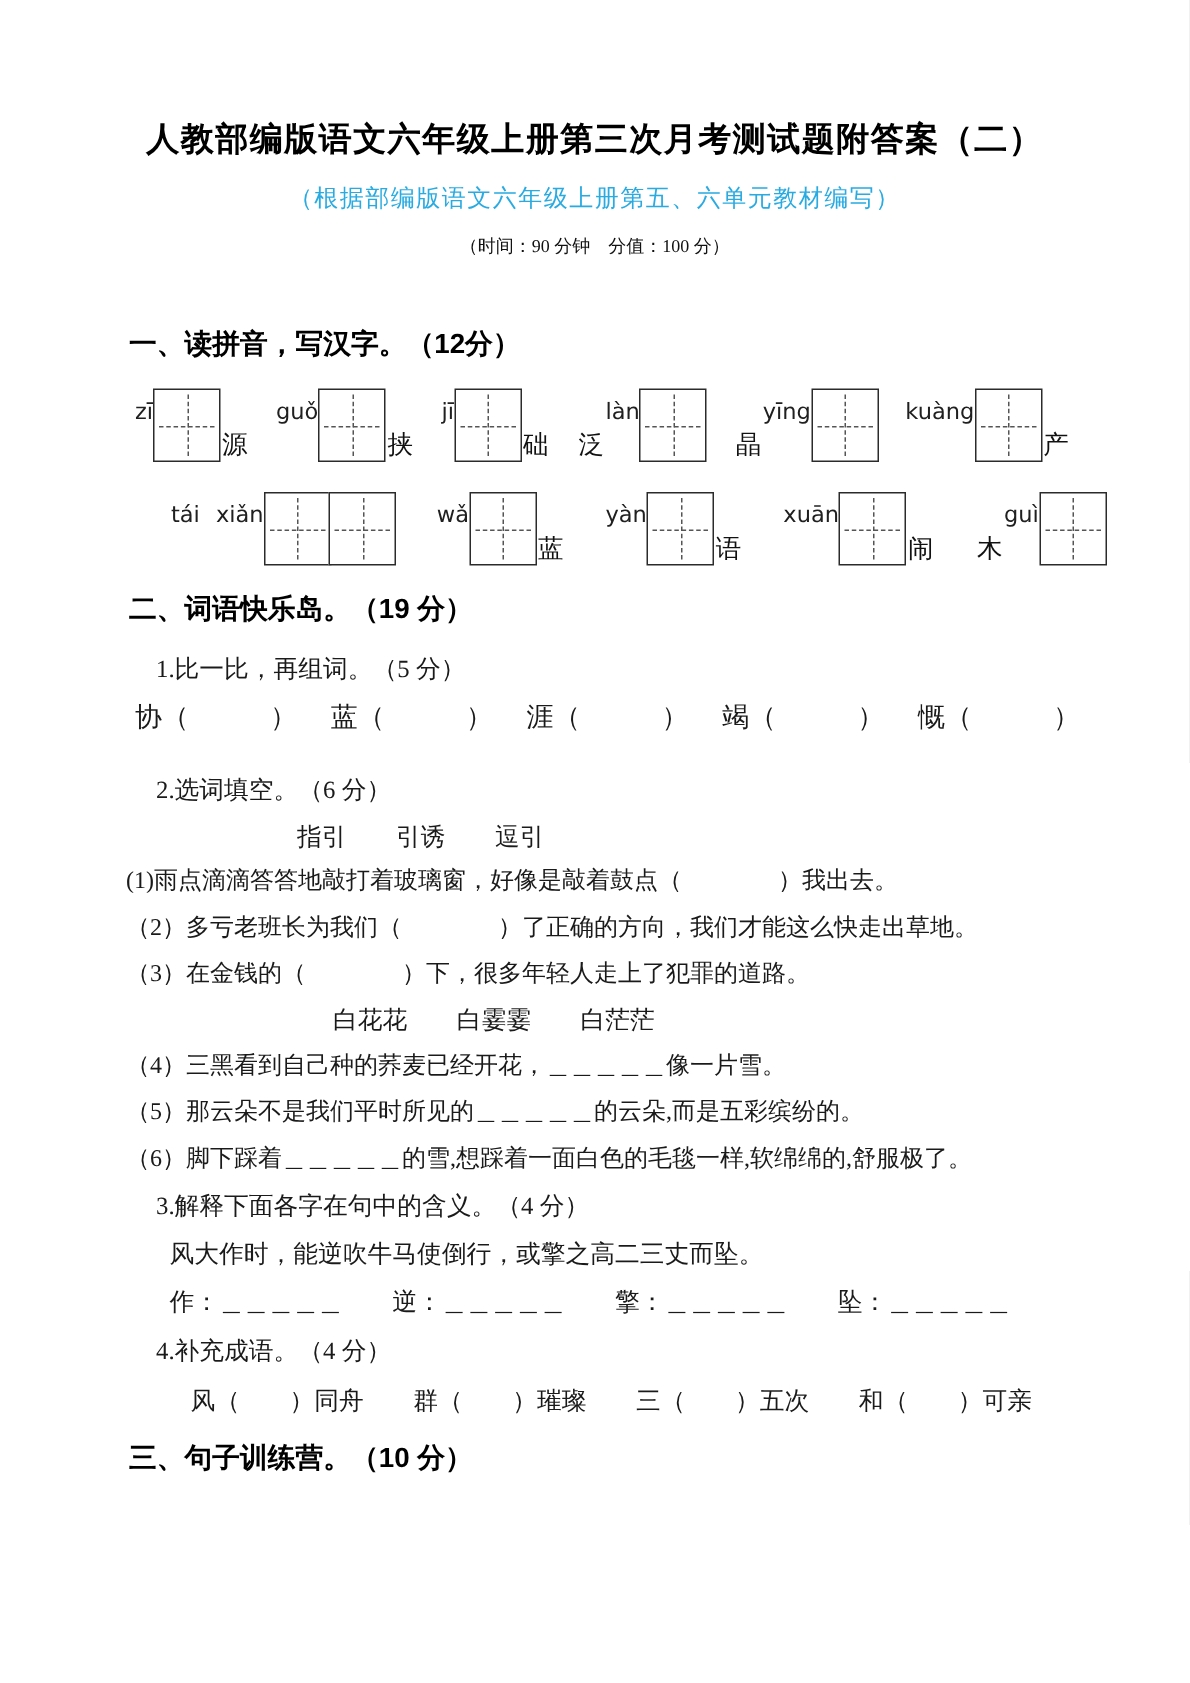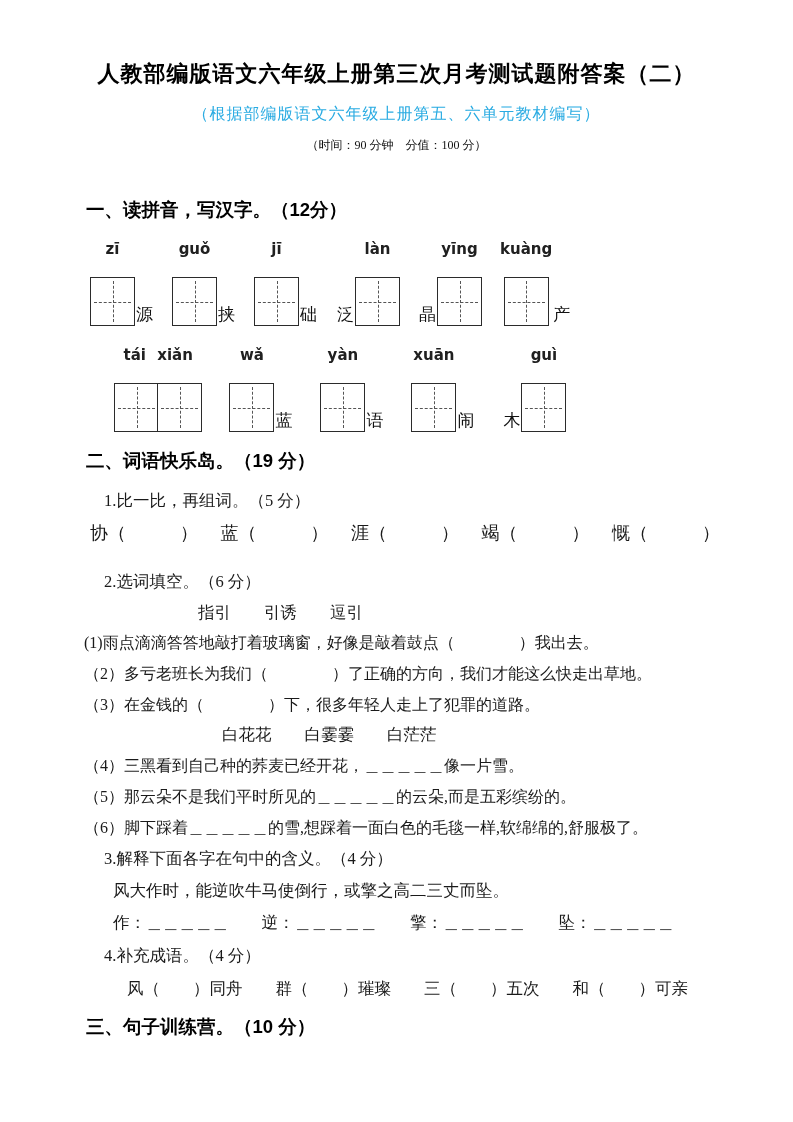--- a/index.html
+++ b/index.html
@@ -8,21 +8,21 @@
     width:793px;height:1122px;
     margin:0 auto;
     background:#ffffff;
     box-sizing:border-box;
     overflow:hidden;
     font-family:"Liberation Serif","DejaVu Serif",serif;
     color:#1a1a1a;
   }
   
   .doc-title{
-    margin:0;padding-top:59px;
+    margin:0;padding-top:78px;
     text-align:center;
     font-family:"Liberation Sans","DejaVu Sans",sans-serif;
     font-weight:bold;font-size:22px;letter-spacing:1px;color:#000;
   }
   .doc-subtitle{
     margin:15px 0 0;text-align:center;
     font-size:16px;letter-spacing:1px;
   }
   .doc-meta{
     margin:13px 0 0;text-align:center;
@@ -35,21 +35,21 @@
     margin:0 0 0 86px;
   }
   .sec1-heading{margin-top:44px;}
   .sec2-heading{margin-top:16px;}
   .sec3-heading{margin-top:14px;}
   
   .hz-row{display:flex;align-items:flex-end;}
   .hz-row-1{margin:18px 0 0 90px;gap:18px;}
   .hz-row-2{margin:20px 0 0 114px;gap:27px;}
   .group{display:flex;align-items:flex-end;}
-  .col{display:flex;flex-direction:column;align-items:center;font-weight:bold;}
+  .col{display:flex;flex-direction:row;align-items:center;}
   .pin{
     font-family:"DejaVu Sans","Liberation Sans",sans-serif;
     font-size:15px;color:#202020;margin-bottom:19px;white-space:nowrap;
     word-spacing:6px;
   }
   .boxline{display:flex;}
   .tian{
     position:relative;width:45px;height:49px;
     border:1.6px solid #2b2b2b;box-sizing:border-box;background:#fff;
   }

